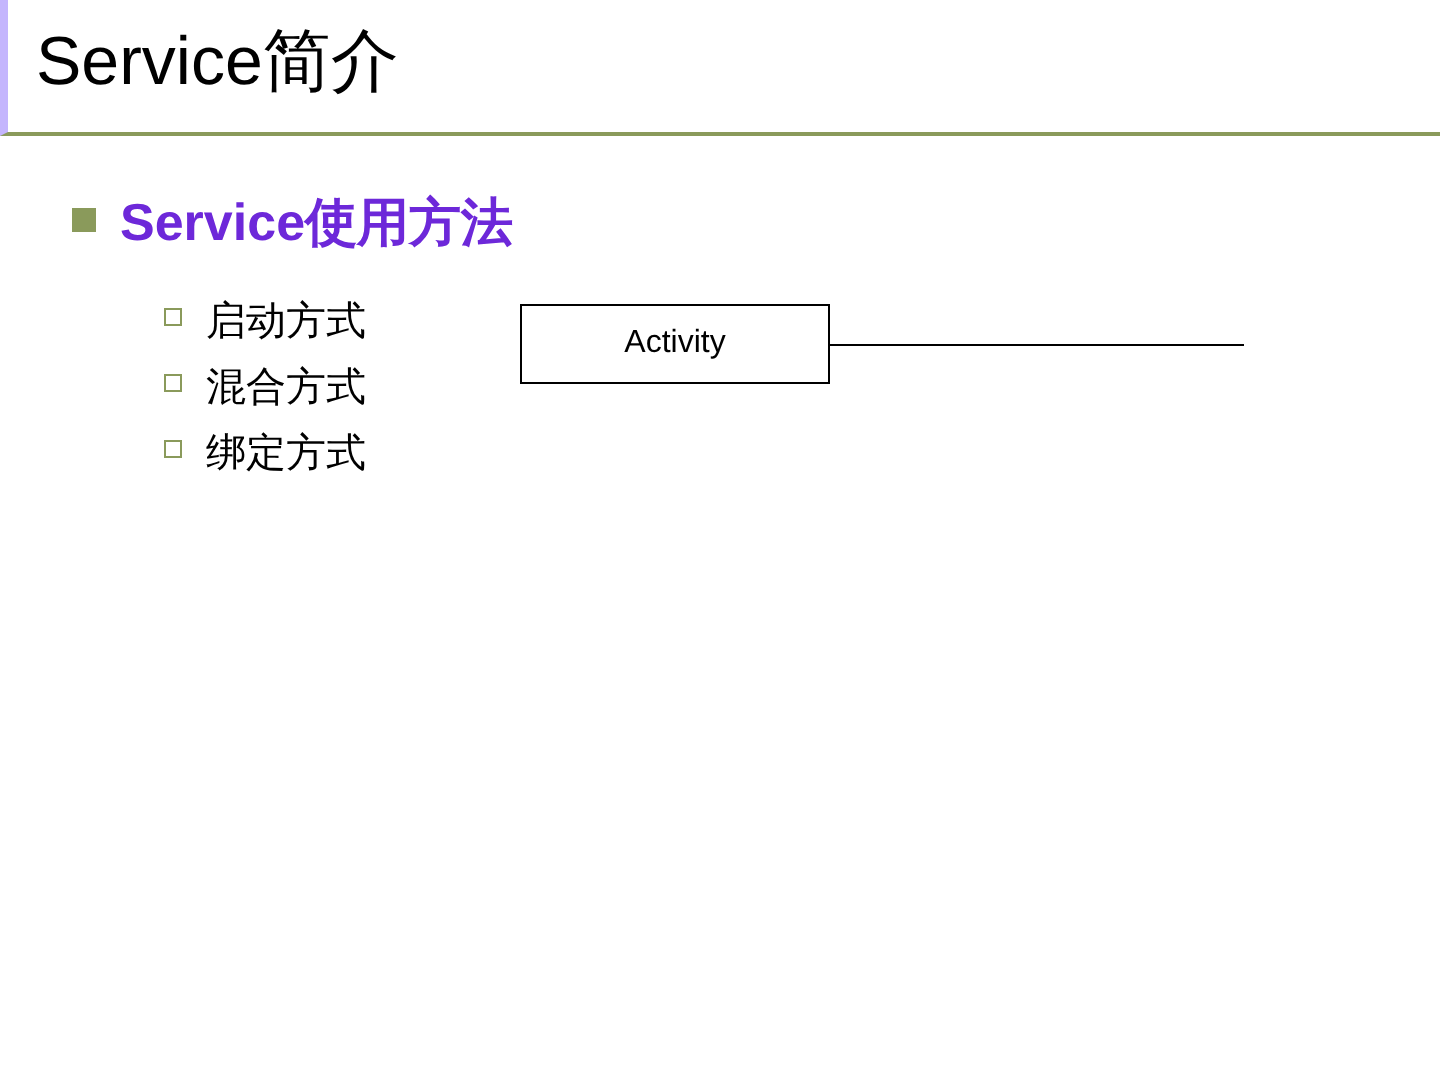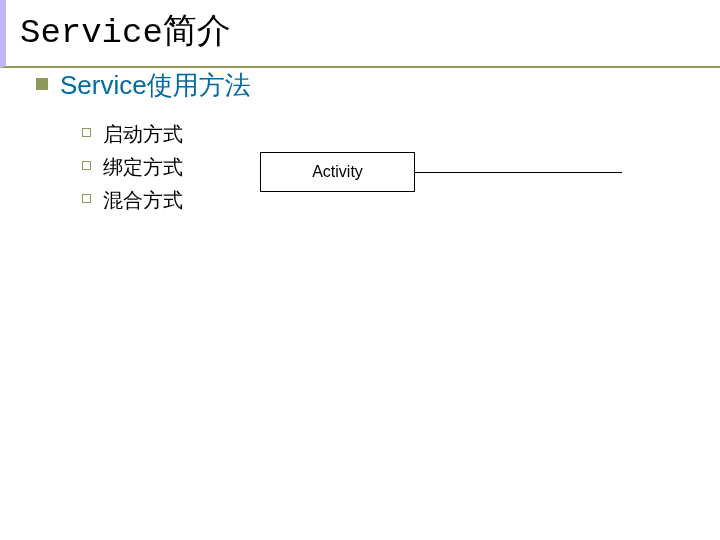--- a/index.html
+++ b/index.html
@@ -13,24 +13,24 @@
       background: #ffffff;
       font-family: "Microsoft YaHei", "SimSun", Arial, sans-serif;
       overflow: hidden;
     }
     .slide {
       width: 720px;
       height: 540px;
       position: relative;
     }
     .title-area {
-      border-left: 6px solid #c4b5fd;
+      border-left: 4px solid #c4b5fd;
       border-bottom: 2px solid #8a9a5b;
       padding: 8px 0 12px 14px;
-      font-family: Liberation Mono, monospace;
+      margin-bottom: 26px;
     }
     .title {
       font-size: 34px;
       color: #000000;
       font-weight: normal;
     }
     .body {
       padding-left: 36px;
     }
     .level1 {
@@ -41,22 +41,22 @@
     .bullet-square {
       width: 12px;
       height: 12px;
       background: #8a9a5b;
       flex-shrink: 0;
       margin-top: 10px;
       margin-right: 12px;
     }
     .level1-text {
       font-size: 26px;
-      font-weight: normal;
-      color: #0369a1;
+      font-weight: bold;
+      color: #6d28d9;
     }
     .sublist {
       padding-left: 46px;
     }
     .level2 {
       display: flex;
       align-items: flex-start;
       margin-bottom: 6px;
     }
     .bullet-hollow {
@@ -121,25 +121,25 @@
       <div class="bullet-square"></div>
       <div class="level1-text">Service使用方法</div>
     </div>
     <div class="sublist">
       <div class="level2">
         <div class="bullet-hollow"></div>
         <div class="level2-text">启动方式</div>
       </div>
       <div class="level2">
         <div class="bullet-hollow"></div>
-        <div class="level2-text">绑定方式</div>
+        <div class="level2-text">混合方式</div>
       </div>
       <div class="level2">
         <div class="bullet-hollow"></div>
-        <div class="level2-text">混合方式</div>
+        <div class="level2-text">绑定方式</div>
       </div>
     </div>
   </div>
 
   <div class="diagram">
     <div class="box box-activity">Activity</div>
     <div class="connector">
       <div class="connector-line"></div>
     </div>
   </div>

